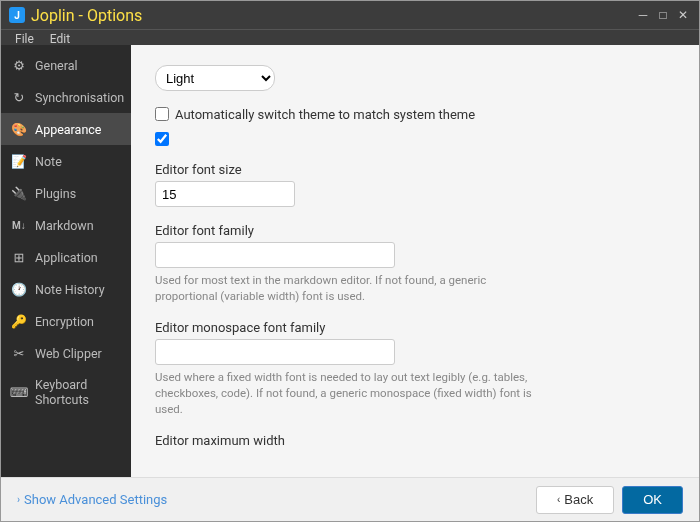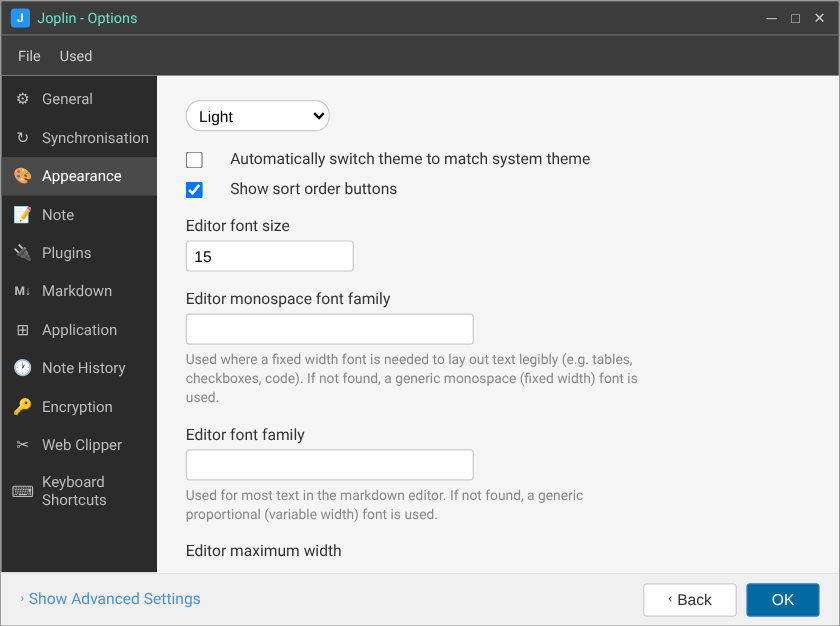--- a/index.html
+++ b/index.html
@@ -43,22 +43,22 @@
       background: #2196F3;
       border-radius: 3px;
       display: flex;
       align-items: center;
       justify-content: center;
       font-size: 10px;
       color: white;
       font-weight: bold;
     }
     .title-bar-title {
-      font-size: 12px;
-      color: #5eead4;
+      font-size: 16px;
+      color: #fde047;
     }
     .title-bar-controls {
       display: flex;
       gap: 4px;
     }
     .title-btn {
       width: 16px;
       height: 16px;
       background: none;
       border: none;
@@ -67,23 +67,22 @@
       display: flex;
       align-items: center;
       justify-content: center;
       font-size: 12px;
     }
 
     
     .menu-bar {
       background: #3c3c3c;
       border-top: 1px solid #555;
-      height: 34px;
-      display: flex;
-      align-items: center;
+      height: 16px;
+      display: flex;
       padding: 0 6px;
       flex-shrink: 0;
     }
     .menu-item {
       color: #ccc;
       font-size: 12px;
       padding: 2px 8px;
       cursor: pointer;
       border-radius: 2px;
     }
@@ -159,22 +158,22 @@
       padding: 0 6px;
       border-radius: 12px;
       cursor: pointer;
       width: 120px;
       appearance: auto;
     }
 
     
     .checkbox-row {
       display: flex;
-      align-items: center;
-      gap: 23px;
+      align-items: flex-start;
+      gap: 6px;
       margin-bottom: 10px;
     }
     .checkbox-row input[type="checkbox"] {
       width: 14px;
       height: 14px;
       cursor: pointer;
     }
     .checkbox-label {
       font-size: 13px;
       color: #333;
@@ -266,21 +265,21 @@
     </div>
     <div class="title-bar-controls">
       <button class="title-btn">─</button>
       <button class="title-btn">□</button>
       <button class="title-btn">✕</button>
     </div>
   </div>
 
   <div class="menu-bar">
     <span class="menu-item">File</span>
-    <span class="menu-item">Used</span>
+    <span class="menu-item">Edit</span>
   </div>
 
   <div class="content">
 
     <div class="sidebar">
 
       <div class="sidebar-item">
         <span class="sidebar-icon">⚙</span>
         <span>General</span>
       </div>
@@ -347,38 +346,37 @@
         </select>
       </div>
 
       <div class="checkbox-row">
         <input type="checkbox" id="auto-switch" style="">
         <label class="checkbox-label" for="auto-switch">Automatically switch theme to match system theme</label>
       </div>
 
       <div class="checkbox-row" style="margin-bottom:16px;">
         <input type="checkbox" id="show-sort" checked="" style="">
-        <label class="checkbox-label" for="show-sort">Show sort order buttons</label>
       </div>
 
       <div class="form-group">
         <div class="form-label">Editor font size</div>
         <input type="text" class="text-input" value="15" style="width: 140px;">
+      </div>
+
+      <div class="form-group">
+        <div class="form-label">Editor font family</div>
+        <input type="text" class="text-input" style="">
+        <div class="helper-text">Used for most text in the markdown editor. If not found, a generic proportional (variable width) font is used.</div>
       </div>
 
       <div class="form-group">
         <div class="form-label">Editor monospace font family</div>
         <input type="text" class="text-input" style="">
         <div class="helper-text">Used where a fixed width font is needed to lay out text legibly (e.g. tables, checkboxes, code). If not found, a generic monospace (fixed width) font is used.</div>
-      </div>
-
-      <div class="form-group">
-        <div class="form-label">Editor font family</div>
-        <input type="text" class="text-input" style="">
-        <div class="helper-text">Used for most text in the markdown editor. If not found, a generic proportional (variable width) font is used.</div>
       </div>
 
       <div class="form-group">
         <div class="form-label">Editor maximum width</div>
 
       </div>
 
     </div>
   </div>
 

